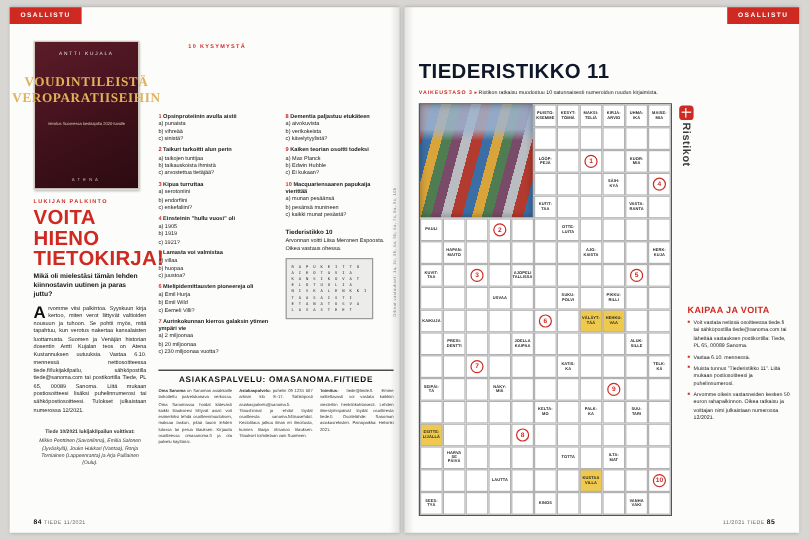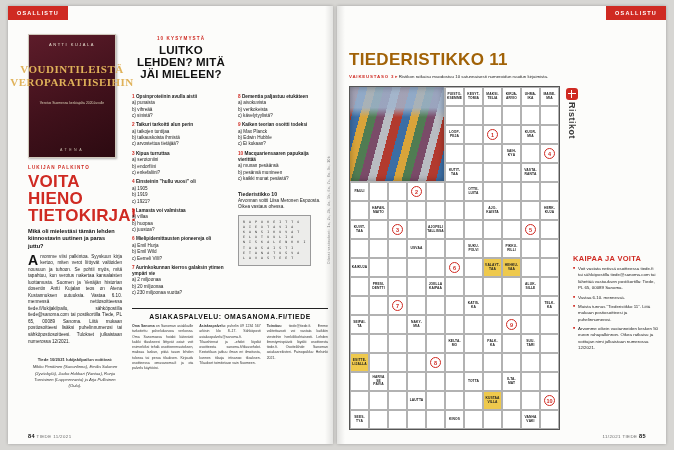--- a/index.html
+++ b/index.html
@@ -50,21 +50,21 @@
   .svc-cols{display:flex;gap:6px;}
   .svc-col{flex:1;font-size:3.5px;line-height:1.5;text-align:justify;color:#333;}
   .svc-lead{font-weight:bold;}
 
   .pfoot{position:absolute;bottom:5px;font-size:4.4px;color:#666;letter-spacing:.4px;}
   .pfoot .pnum{font-weight:bold;font-size:5.6px;color:#111;}
   .pf-l{left:20px;}
   .pf-r{right:20px;text-align:right;}
 
   
-  .rp-title{position:absolute;left:12px;top:44px;margin:0;font-size:17px;font-weight:800;letter-spacing:.3px;color:#a16207;}
+  .rp-title{position:absolute;left:12px;top:44px;margin:0;font-size:17px;font-weight:800;letter-spacing:.3px;color:#0f172a;}
   .rp-kicker{position:absolute;left:12px;top:68px;font-size:4.4px;color:#222;width:300px;}
   .rp-kicker .vk{color:#cf2a22;font-weight:bold;letter-spacing:.8px;}
   .rp-kicker .arr{color:#cf2a22;}
 
   #xw{position:absolute;left:12px;top:80px;display:grid;grid-auto-rows:19px;border:1px solid #555;background:#fff;}
   .cell{box-sizing:border-box;border:.5px solid #b2b2b2;background:#fff;display:flex;align-items:center;justify-content:center;text-align:center;overflow:hidden;}
   .cell.clue{font-size:3.3px;font-weight:bold;line-height:1.15;color:#222;letter-spacing:.1px;padding:1px;text-transform:uppercase;}
   .cell.yellow{background:#eec94d;}
   .cell .num{color:#cf2a22;font-weight:bold;font-size:5.5px;border:.8px solid #cf2a22;border-radius:50%;width:9px;height:9px;display:flex;align-items:center;justify-content:center;}
   .xw-photo{position:absolute;left:13px;top:81px;width:94px;height:94px;z-index:3;
@@ -105,21 +105,20 @@
       <p class="lead">Mikä oli mielestäsi tämän lehden kiinnostavin uutinen ja paras juttu?</p>
       <p class="bodytext">Arvomme viisi palkintoa. Syyskuun kirja kertoo, miten verot liittyvät valtioiden nousuun ja tuhoon. Se pohtii myös, mitä tapahtuu, kun verotus nakertaa kansalaisten luottamusta. Suomen ja Venäjän historian dosentin Antti Kujalan teos on Atena Kustannuksen uutuuksia. Vastaa 6.10. mennessä nettiosoitteessa tiede.fi/lukijakilpailu, sähköpostilla tiede@sanoma.com tai postikortilla Tiede, PL 65, 00089 Sanoma. Liitä mukaan postiosoitteesi lisäksi puhelinnumerosi tai sähköpostiosoitteesi. Tulokset julkaistaan numerossa 12/2021.</p>
       <p class="winners">
         <span class="wi">Tiede 10/2021 lukijakilpailun voittivat:</span>
         <span class="wn">Mikko Penttinen (Savonlinna), Emilia Salonen (Jyväskylä), Jouko Hukkari (Vantaa), Ronja Torniainen (Lappeenranta) ja Arja Pulliainen (Oulu).</span>
       </p>
     </div>
 
     <div class="quizhead">
       <div class="kicker">10 KYSYMYSTÄ</div>
-      <h2 class="quiz-title">LUITKO LEHDEN? MITÄ JÄI MIELEEN?</h2>
     </div>
     <div class="quizcol" id="quizA">
         <div class="q">
           <p class="qq"><span class="qn">1</span> Opsinproteiinin avulla aistii</p>
           <p class="qo">a) punaista</p>
           <p class="qo">b) vihreää</p>
           <p class="qo">c) sinistä?</p>
         </div>
         <div class="q">
           <p class="qq"><span class="qn">2</span> Taikuri tarkoitti alun perin</p>

